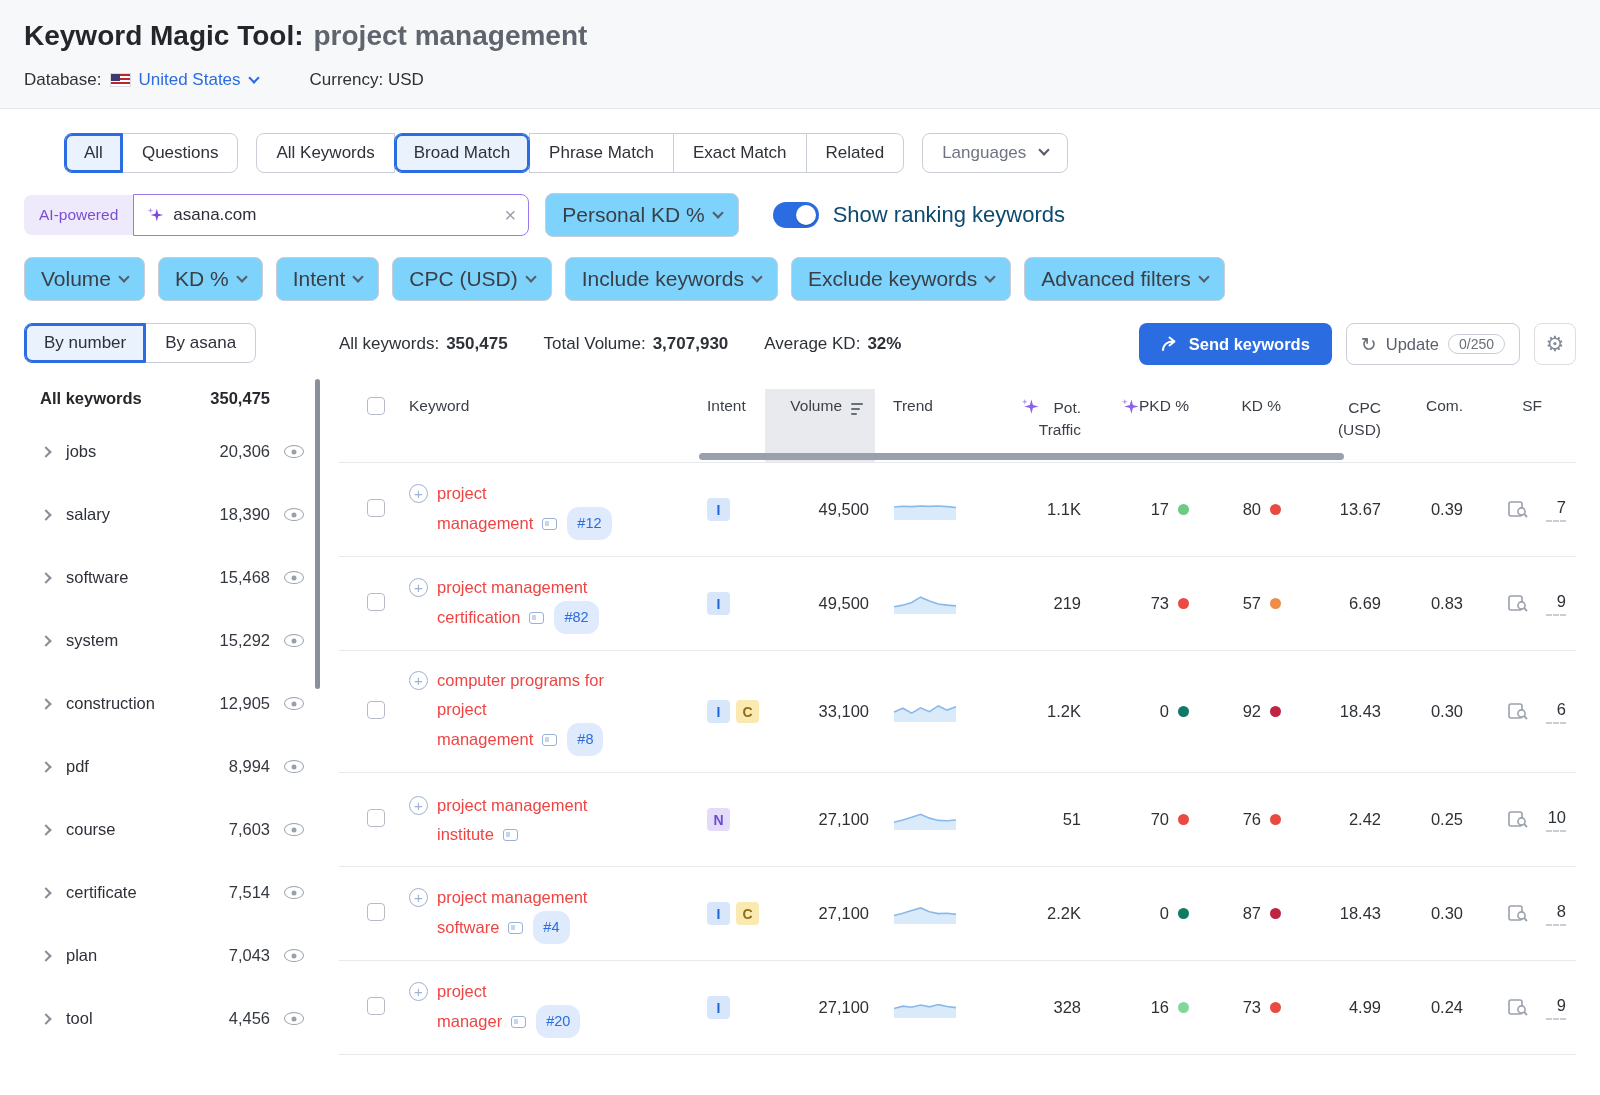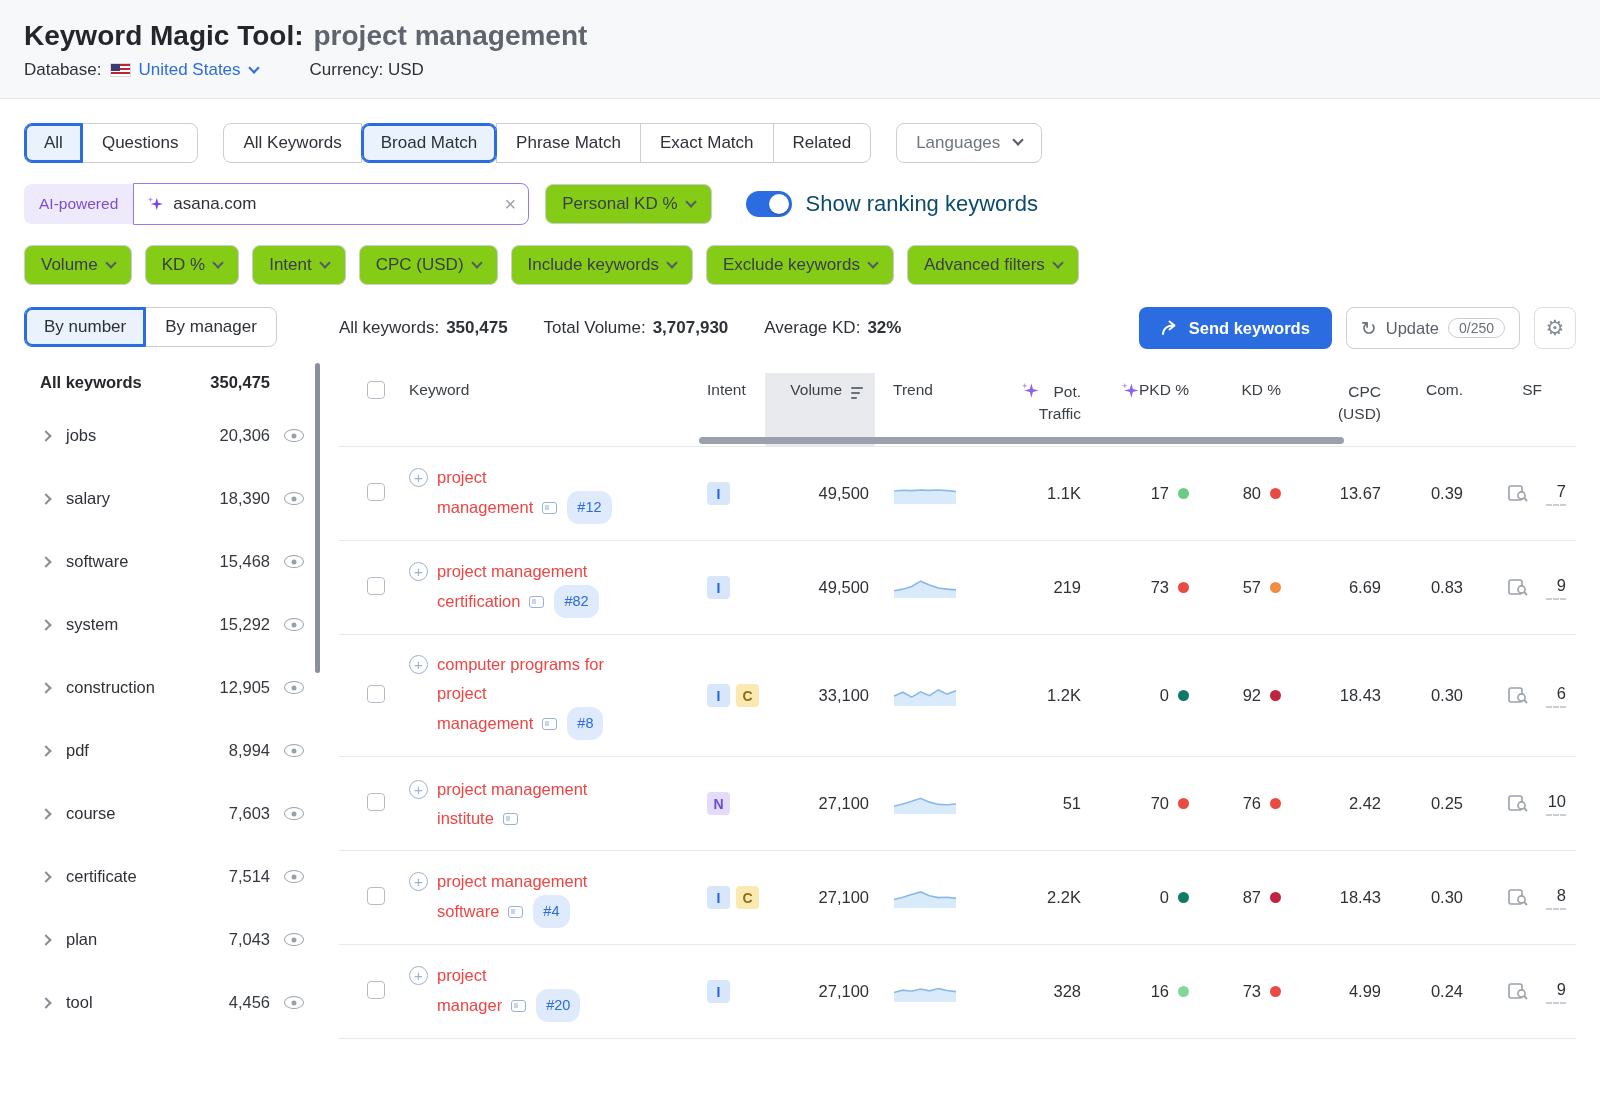--- a/index.html
+++ b/index.html
@@ -8,49 +8,49 @@
     font-family: "Liberation Sans", sans-serif;
     color:#2e3138; background:#ffffff; font-size:16px;
   }
   .app{ width:1600px; height:1095px; position:relative; background:#fff;}
 
   
   .header-band{ background:#f7f8f9; border-bottom:1px solid #e7e8ea; padding:20px 24px 18px;}
   .title-row{ font-size:28px; }
   .pg-title{ font-weight:700; color:#24262c; }
   .pg-sub{ font-weight:700; color:#5f646e; margin-left:10px;}
-  .meta-row{ margin-top:8px; display:flex; gap:52px; font-size:17px; align-items:center;}
+  .meta-row{ margin-top:18px; display:flex; gap:52px; font-size:17px; align-items:center;}
   .meta-item{ display:inline-flex; align-items:center; gap:8px;}
   .db-link{ color:#2b6ce0; cursor:pointer; display:inline-flex; align-items:center; text-decoration:none;}
   .flag{ display:inline-block; width:21px; height:14px; border:1px solid #d8dadd; position:relative;
     background:repeating-linear-gradient(180deg,#bf2233 0 2px,#ffffff 2px 4px); }
   .flag::before{ content:''; position:absolute; left:0; top:0; width:9px; height:7px; background:#3c3b6e;}
   .chev{ display:inline-block; width:8px; height:8px; border-right:2px solid #565c66; border-bottom:2px solid #565c66;
     transform:rotate(45deg); margin-left:9px; margin-bottom:4px;}
   .chev-blue{ border-color:#2b6ce0; }
 
   
   .controls{ padding:24px 24px 0; background:#fff;}
-  .tabs-row{ display:flex; align-items:flex-end; gap:25px;}
+  .tabs-row{ display:flex; align-items:flex-end; gap:18px;margin-left:40px;}
   .seg{ display:flex; }
   .tab{ border:1px solid #c8cdd6; margin-left:-1px; padding:9px 19px; background:#fff; font-size:17px;
     color:#2e3138; cursor:pointer; font-family:inherit; white-space:nowrap;}
   .seg .tab:first-child{ margin-left:0; border-radius:8px 0 0 8px;}
   .seg .tab:last-child{ border-radius:0 8px 8px 0;}
   .tab.sel{ box-shadow:inset 0 0 0 2px #2b6ce0; background:#eaf2fd; border-radius:8px; border-color:#2b6ce0; position:relative; z-index:2;}
   .tab.alone{ border-radius:8px; color:#6e7480; margin-left:0;}
 
   .search-row{ margin-top:20px; display:flex; align-items:center;}
   .ai-pill{ background:#efe9fc; color:#7a4fd1; font-size:15.5px; padding:11px 15px; border-radius:8px 0 0 8px; white-space:nowrap;}
   .ai-input-wrap{ display:flex; align-items:center; gap:9px; border:1.5px solid #9b79ec; border-radius:0 8px 8px 0;
     background:#fff; height:42px; padding:0 12px; width:396px;}
   .ai-input-wrap input{ border:none; outline:none; font-size:17px; font-family:inherit; color:#2e3138; flex:1; background:transparent;}
   .clear-x{ color:#9aa0ab; font-size:20px; cursor:pointer; line-height:1;}
-  .drop{ display:inline-flex; align-items:center; border:1px solid #c8cdd6; border-radius:8px; background:#84cc16;
-    padding:9px 16px; font-size:17px; color:#3a3e46; cursor:pointer; font-family:inherit; white-space:nowrap;}
+  .drop{ display:inline-flex; align-items:center; border:1px solid #c8cdd6; border-radius:8px; background:#7dd3fc;
+    padding:9px 16px; font-size:21px; color:#3a3e46; cursor:pointer; font-family:inherit; white-space:nowrap;}
   .pkd-drop{ margin-left:16px;}
   .toggle{ width:46px; height:26px; border-radius:13px; background:#c6cbd4; position:relative; display:inline-block;
     cursor:pointer; margin-left:34px; flex-shrink:0;}
   .toggle .knob{ position:absolute; top:3px; left:3px; width:20px; height:20px; border-radius:50%; background:#fff;
     box-shadow:0 1px 2px rgba(0,0,0,.25);}
   .toggle.sel{ background:#2b6ce0;}
   .toggle.sel .knob{ left:auto; right:3px;}
   .toggle-label{ margin-left:14px; font-size:22px; color:#0c4a6e;}
 
   .filters-row{ margin-top:20px; display:flex; gap:13px;}
@@ -214,21 +214,21 @@
           <i class="chev"></i>
         </button>
     </div>
   </div>
 
   <div class="content">
 
     <div class="sidebar">
       <div class="seg">
         <button class="tab sel">By number</button>
-        <button class="tab">By manager</button>
+        <button class="tab">By asana</button>
       </div>
       <div class="sb-head">
         <span>All keywords</span>
         <span>350,475</span>
       </div>
       <div>
           <div class="sb-row">
             <span class="chev-right"></span>
             <span class="sb-label">jobs</span>
             <span class="sb-count">20,306</span>

